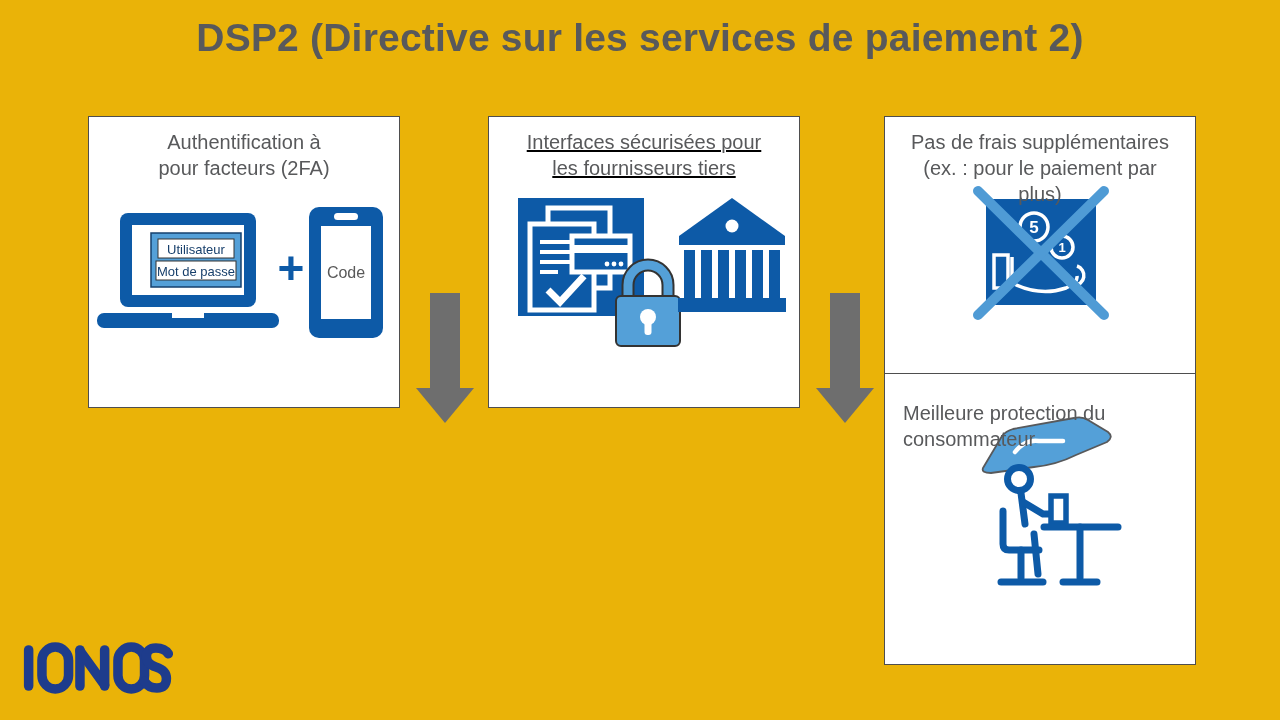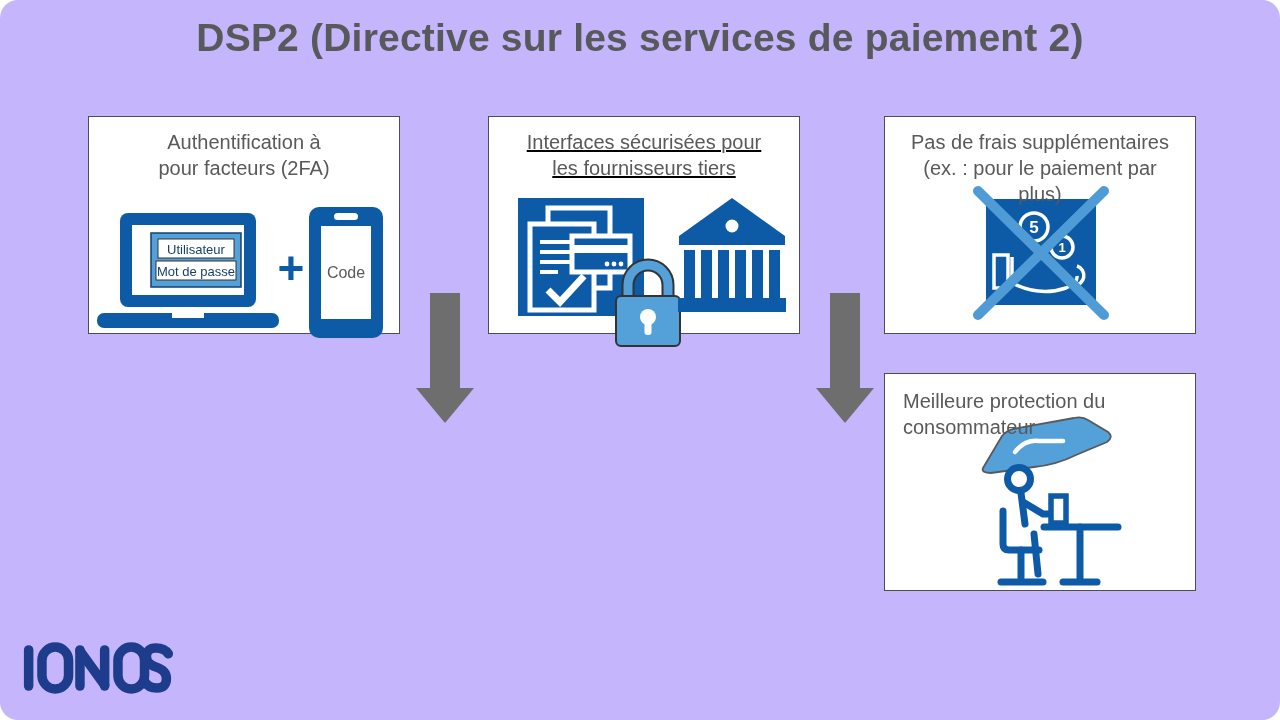--- a/index.html
+++ b/index.html
@@ -1,38 +1,38 @@
 <!DOCTYPE html>
 <html><head>
 <meta charset="utf-8">
 <style>
   html,body{margin:0;padding:0;}
   .canvas{
     position:relative;width:1280px;height:720px;overflow:hidden;
-    background:#c4b5fd;font-family:"Liberation Sans",sans-serif;border-radius:18px;
+    background:#eab308;font-family:"Liberation Sans",sans-serif;
   }
   .page-title{
     position:absolute;top:14px;left:0;width:1280px;margin:0;
     text-align:center;font-size:39px;line-height:48px;font-weight:600;
     color:#58595b;letter-spacing:.2px;
   }
   .card{
-    position:absolute;width:312px;height:218px;box-sizing:border-box;
+    position:absolute;width:312px;height:292px;box-sizing:border-box;
     background:#ffffff;border:1px solid #4e4e4e;
   }
   #card-1,#card-4{left:88px;}
   #card-2,#card-5{left:488px;text-decoration:underline;}
   #card-3,#card-6{left:884px;}
   #card-1,#card-2,#card-3{top:116px;}
   #card-4,#card-5,#card-6{top:373px;}
   .card-title{
     position:relative;z-index:2;margin:12px 10px 0 10px;
     text-align:center;font-size:20px;line-height:26px;color:#58595b;
   }
-  #card-6 .card-title{text-align:left;margin-left:18px;margin-top:14px;}
+  #card-6 .card-title{text-align:left;margin-left:18px;margin-top:26px;}
   .card-title span{display:block;}
   .icon-wrap{position:absolute;z-index:1;}
   #icon-1{left:6px;top:88px;}
   #icon-2{left:19px;top:73px;}
   #icon-3{left:85px;top:66px;}
   #icon-4{left:48px;top:52px;}
   #icon-5{left:78px;top:58px;}
   #icon-6{left:92px;top:42px;}
   svg text{font-family:"Liberation Sans",sans-serif;}
   .arrow{position:absolute;top:293px;width:58px;}

